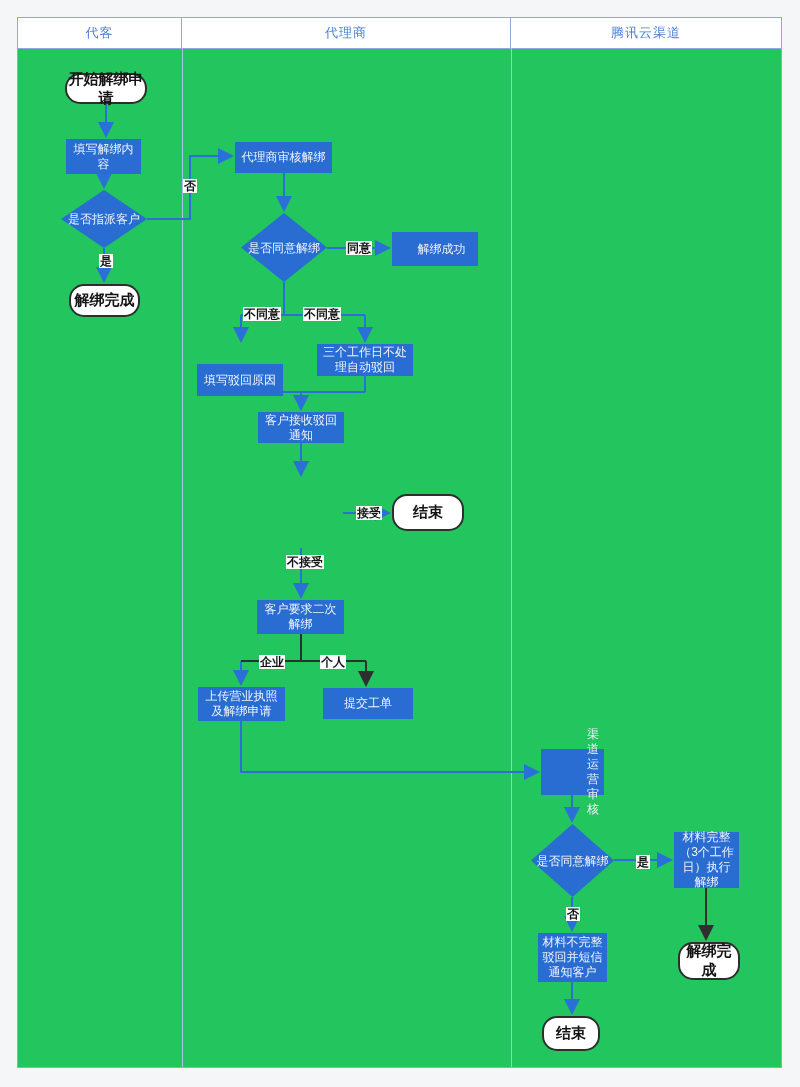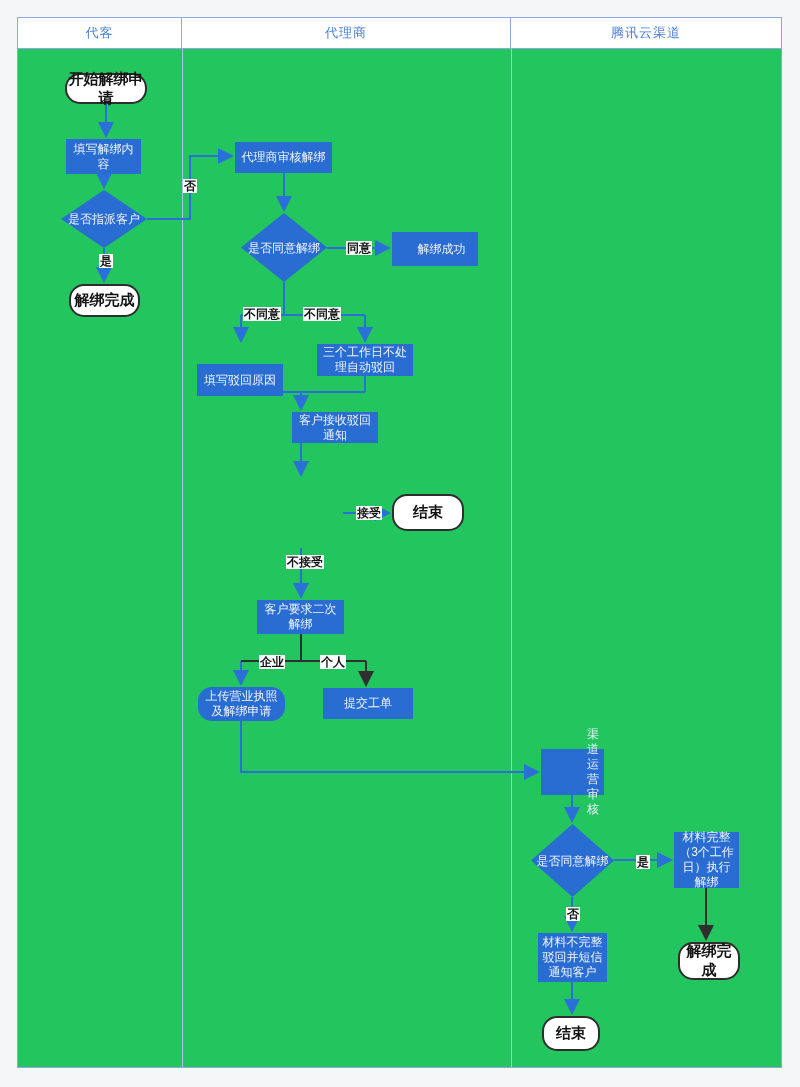--- a/index.html
+++ b/index.html
@@ -112,24 +112,24 @@
   <div class="node stadium" style="left:65px;top:73px;width:82px;height:31px;">开始解绑申请</div>
   <div class="node rect" style="left:66px;top:139px;width:75px;height:35px;">填写解绑内容</div>
   <div class="node diamond" style="left:61px;top:190px;width:86px;height:58px;">是否指派客户</div>
   <div class="node stadium" style="left:69px;top:284px;width:71px;height:33px;">解绑完成</div>
 
   <div class="node rect" style="left:235px;top:142px;width:97px;height:31px;text-align:right;">代理商审核解绑</div>
   <div class="node diamond" style="left:241px;top:213px;width:86px;height:69px;">是否同意解绑</div>
   <div class="node rect" style="left:392px;top:232px;width:86px;height:34px;padding-left:16px;">解绑成功</div>
   <div class="node rect" style="left:197px;top:344px;width:86px;height:32px;margin-top:20px;">填写驳回原因</div>
   <div class="node rect" style="left:317px;top:344px;width:96px;height:32px;">三个工作日不处理自动驳回</div>
-  <div class="node rect" style="left:258px;top:412px;width:86px;height:31px;margin-left:34px;">客户接收驳回通知</div>
+  <div class="node rect" style="left:258px;top:412px;width:86px;height:31px;">客户接收驳回通知</div>
   <div class="node stadium" style="left:392px;top:494px;width:72px;height:37px;">结束</div>
   <div class="node rect" style="left:257px;top:600px;width:87px;height:34px;">客户要求二次解绑</div>
-  <div class="node rect" style="left:198px;top:687px;width:87px;height:34px;border-radius:14px;">上传营业执照及解绑申请</div>
+  <div class="node rect" style="left:198px;top:687px;width:87px;height:34px;">上传营业执照及解绑申请</div>
   <div class="node rect" style="left:323px;top:688px;width:90px;height:31px;">提交工单</div>
 
   <div class="node rect" style="left:541px;top:749px;width:63px;height:46px;padding-left:44px;">渠道运营审核</div>
   <div class="node diamond" style="left:531px;top:824px;width:83px;height:73px;">是否同意解绑</div>
   <div class="node rect" style="left:674px;top:832px;width:65px;height:56px;">材料完整（3个工作日）执行解绑</div>
   <div class="node stadium" style="left:678px;top:942px;width:62px;height:38px;">解绑完成</div>
   <div class="node rect" style="left:538px;top:933px;width:69px;height:49px;">材料不完整驳回并短信通知客户</div>
   <div class="node stadium" style="left:542px;top:1016px;width:58px;height:35px;">结束</div>
 
   <span class="edge-label" style="left:190px;top:186px;">否</span>

